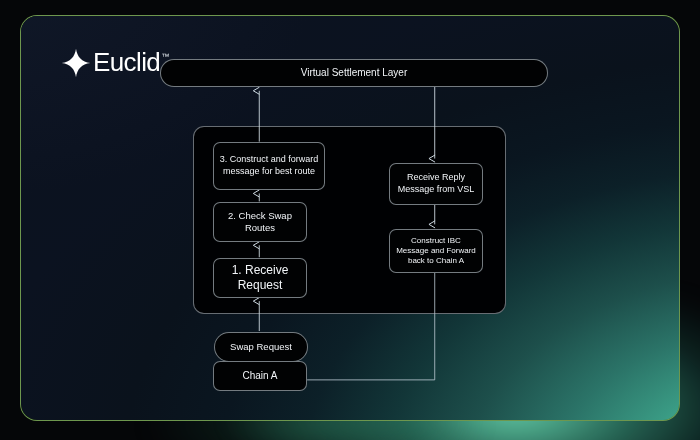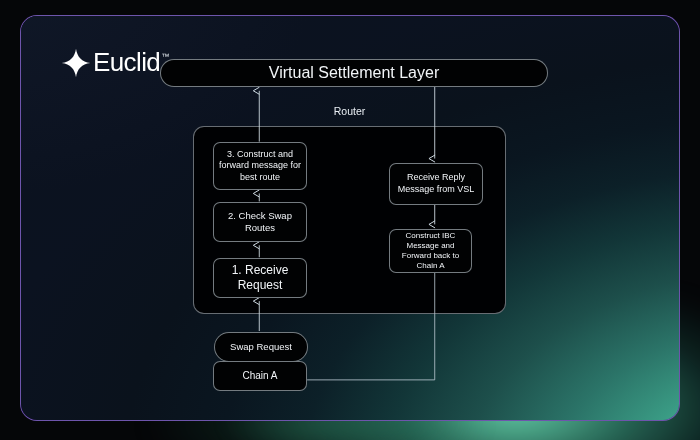--- a/index.html
+++ b/index.html
@@ -55,21 +55,21 @@
   #card {
     position: absolute;
     left: 20px;
     top: 15px;
     width: 660px;
     height: 406px;
     border-radius: 17px;
     overflow: hidden;
     border: 1px solid rgba(190, 215, 225, 0.30);
     box-sizing: border-box;
-    background: #4c1d95;
+    background: #4d7c0f;
   }
   .card-bg {
     position: absolute;
     inset: 0;
     background:
       radial-gradient(125% 125% at 118% 112%,
         #7fe9c0 0%,
         #56c9a6 9%,
         #3a9b84 19%,
         #2b7468 29%,
@@ -137,21 +137,21 @@
     text-align: center;
     line-height: 1.28;
     z-index: 5;
   }
   .node.pill { border-radius: 999px; }
   .node.rect { border-radius: 7px; }
 
   #vsl {
     left: 139px;  top: 43px;
     width: 388px; height: 28px;
-    font-size: 16px;
+    font-size: 10px;
     border-radius: 999px;
   }
   #router-box {
     position: absolute;
     left: 172px; top: 110px;
     width: 313px; height: 188px;
     box-sizing: border-box;
     border: 1px solid rgba(205, 218, 228, 0.50);
     border-radius: 11px;
     background: #000103;
@@ -160,25 +160,25 @@
   #router-label {
     position: absolute;
     left: 172px; top: 89px;
     width: 313px;
     text-align: center;
     color: #e9eef3;
     font-size: 10.5px;
     z-index: 4;
   }
 
-  #node-construct  { left: 192px; top: 126px; width: 94px; height: 48px; font-size: 9px; padding: 0 4px; }
+  #node-construct  { left: 192px; top: 126px; width: 112px; height: 48px; font-size: 9px; padding: 0 4px; }
   #node-check      { left: 192px; top: 186px; width: 94px; height: 40px; font-size: 9.5px; padding: 0 6px; }
   #node-receive    { left: 192px; top: 242px; width: 94px; height: 40px; font-size: 12px; padding: 0 6px; }
   #node-reply      { left: 368px; top: 147px; width: 94px; height: 42px; font-size: 9px; padding: 0 0; }
-  #node-ibc        { left: 368px; top: 213px; width: 83px; height: 44px; font-size: 8px; padding: 0 4px; }
+  #node-ibc        { left: 368px; top: 213px; width: 94px; height: 44px; font-size: 8px; padding: 0 4px; }
   #node-swapreq    { left: 193px; top: 316px; width: 94px; height: 30px; font-size: 9.5px; }
   #node-chaina     { left: 192px; top: 345px; width: 94px; height: 30px; font-size: 10px; }
 
   
   #wires {
     position: absolute;
     inset: 0;
     z-index: 4;
     pointer-events: none;
   }
@@ -230,21 +230,20 @@
 
         <line x1="239" y1="126" x2="239" y2="75" marker-end="url(#arrowUp)"></line>
 
         <line x1="415" y1="71" x2="415" y2="143" marker-end="url(#arrowDown)"></line>
 
         <line x1="415" y1="189" x2="415" y2="209" marker-end="url(#arrowDown)"></line>
       </g>
     </svg>
 
     <div id="router-box"></div>
-    <div id="router-label">Router</div>
 
     <div class="node pill" id="vsl">Virtual Settlement Layer</div>
 
     <div class="node rect" id="node-construct">3. Construct and forward message for best route</div>
 
     <div class="node rect" id="node-check">2. Check Swap Routes</div>
 
     <div class="node rect" id="node-receive">1. Receive Request</div>
 
     <div class="node rect" id="node-reply">Receive Reply Message from VSL</div>

